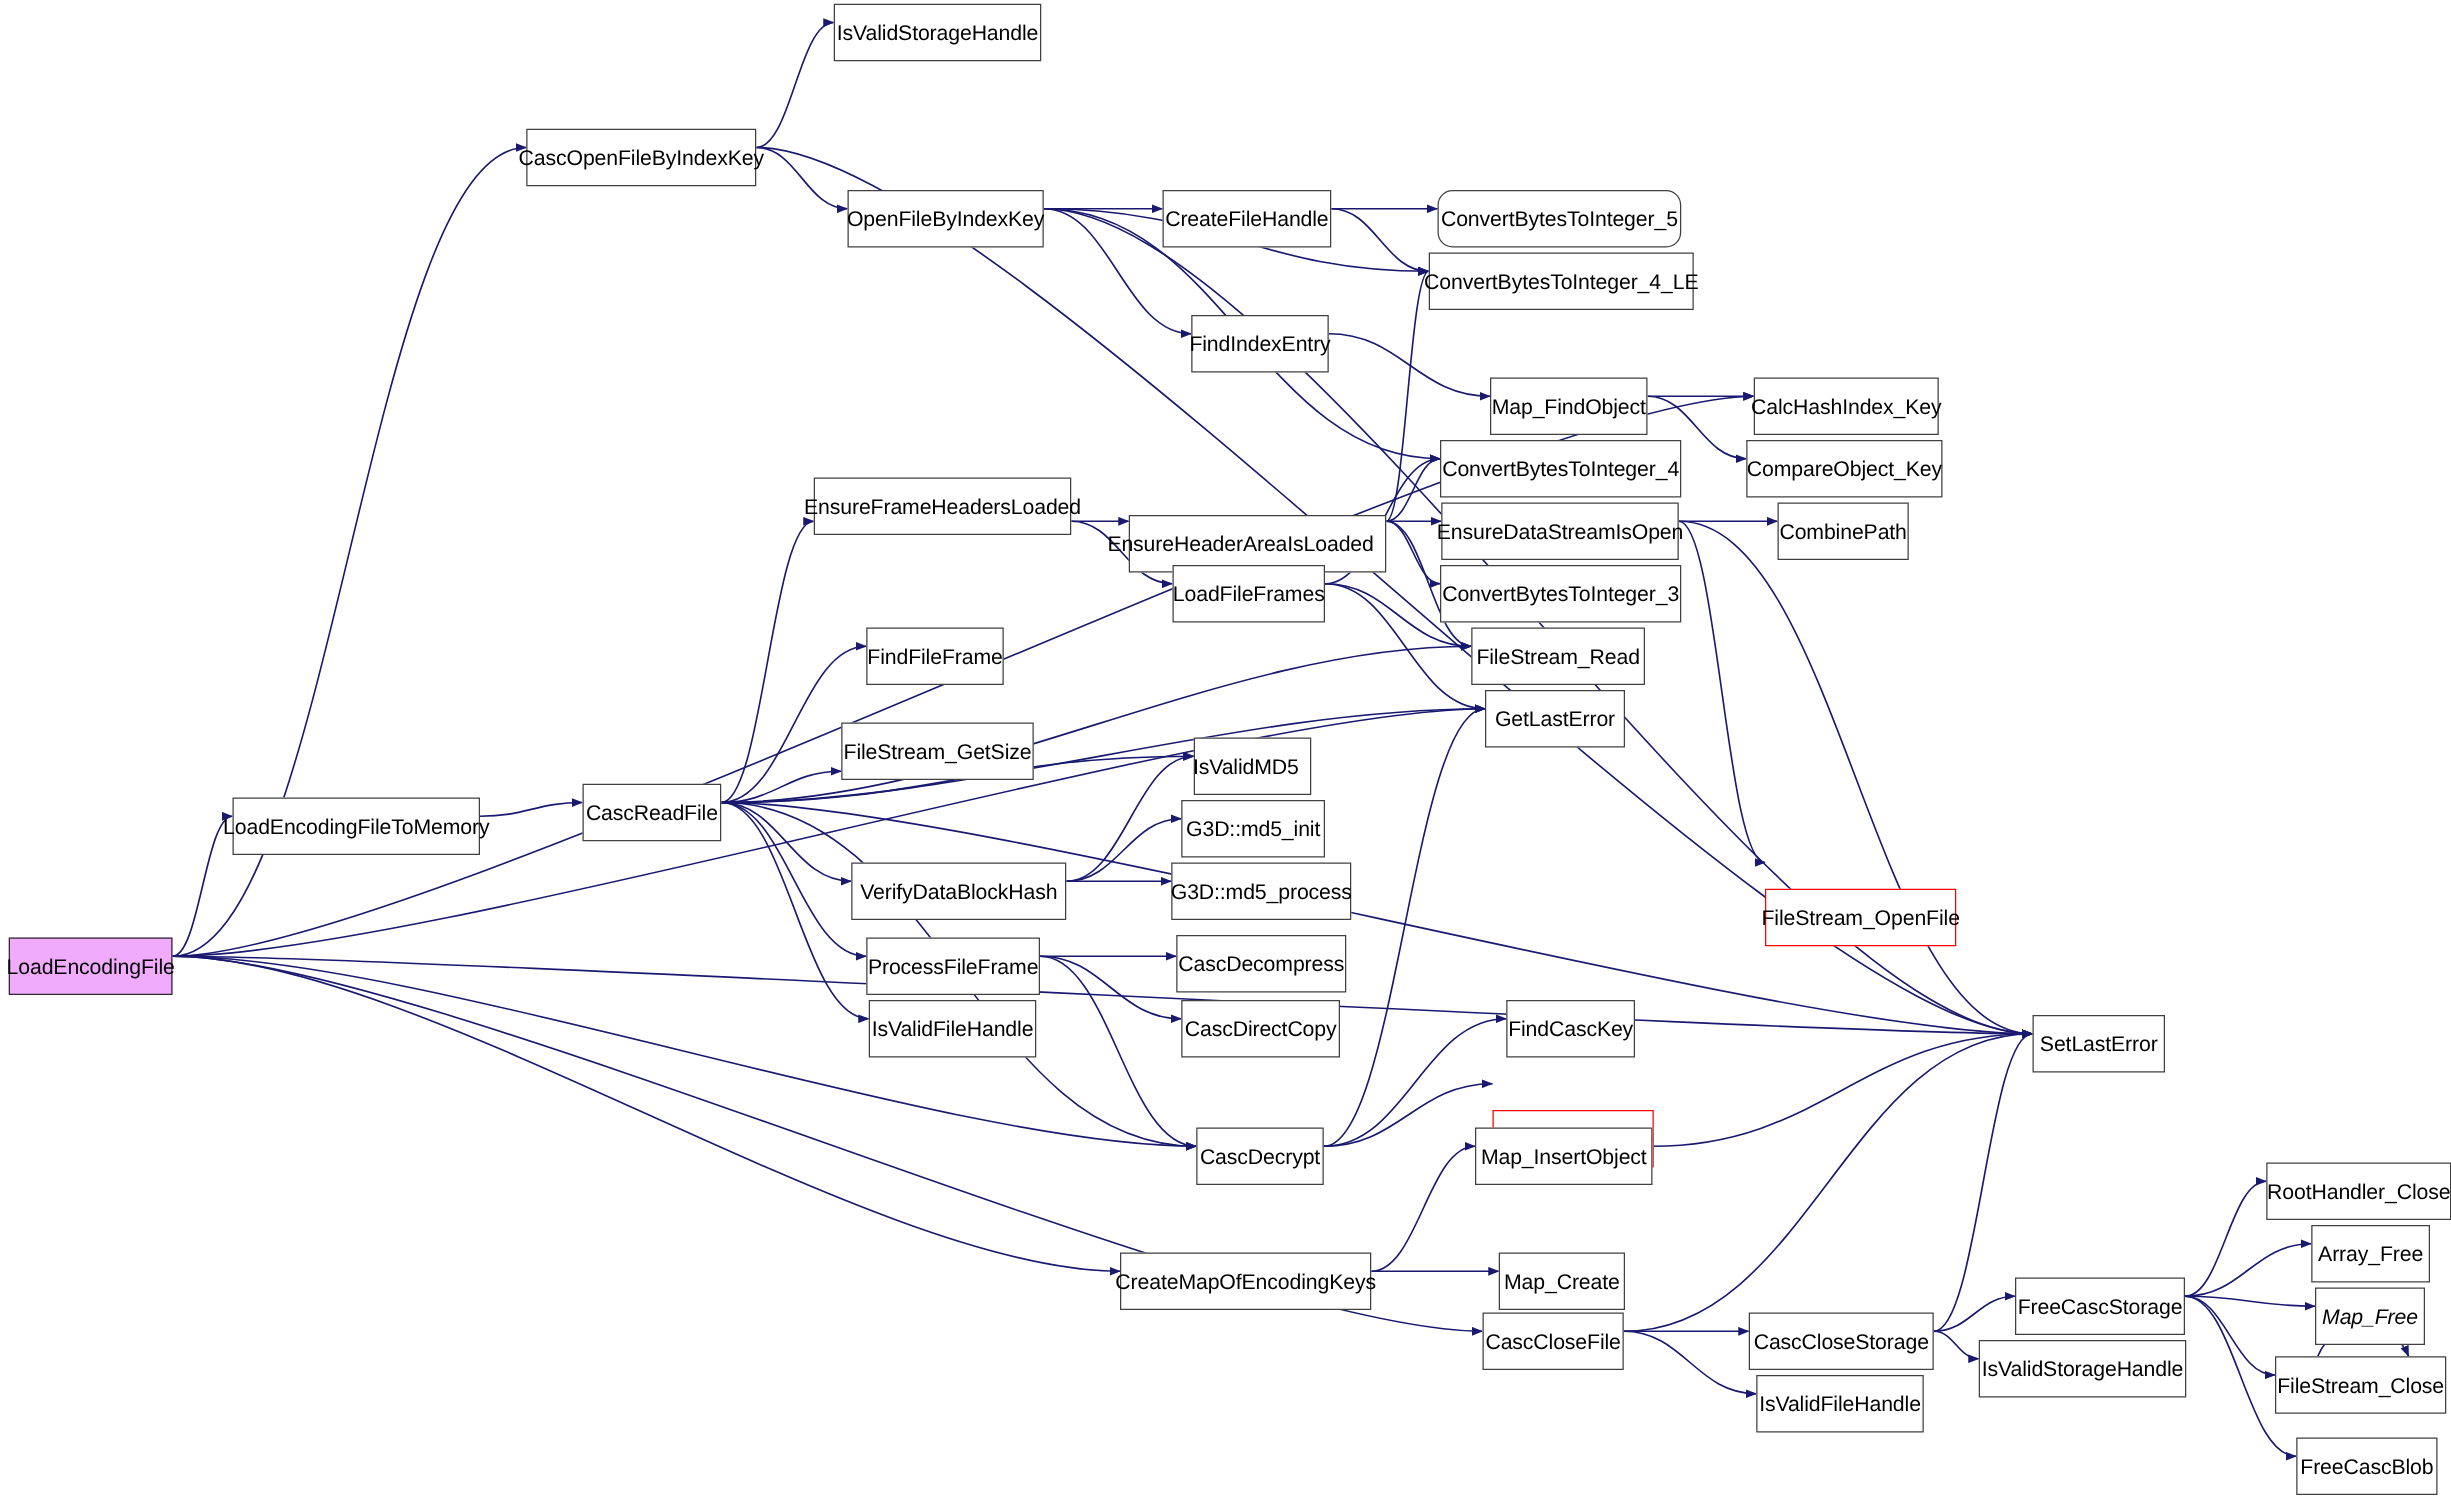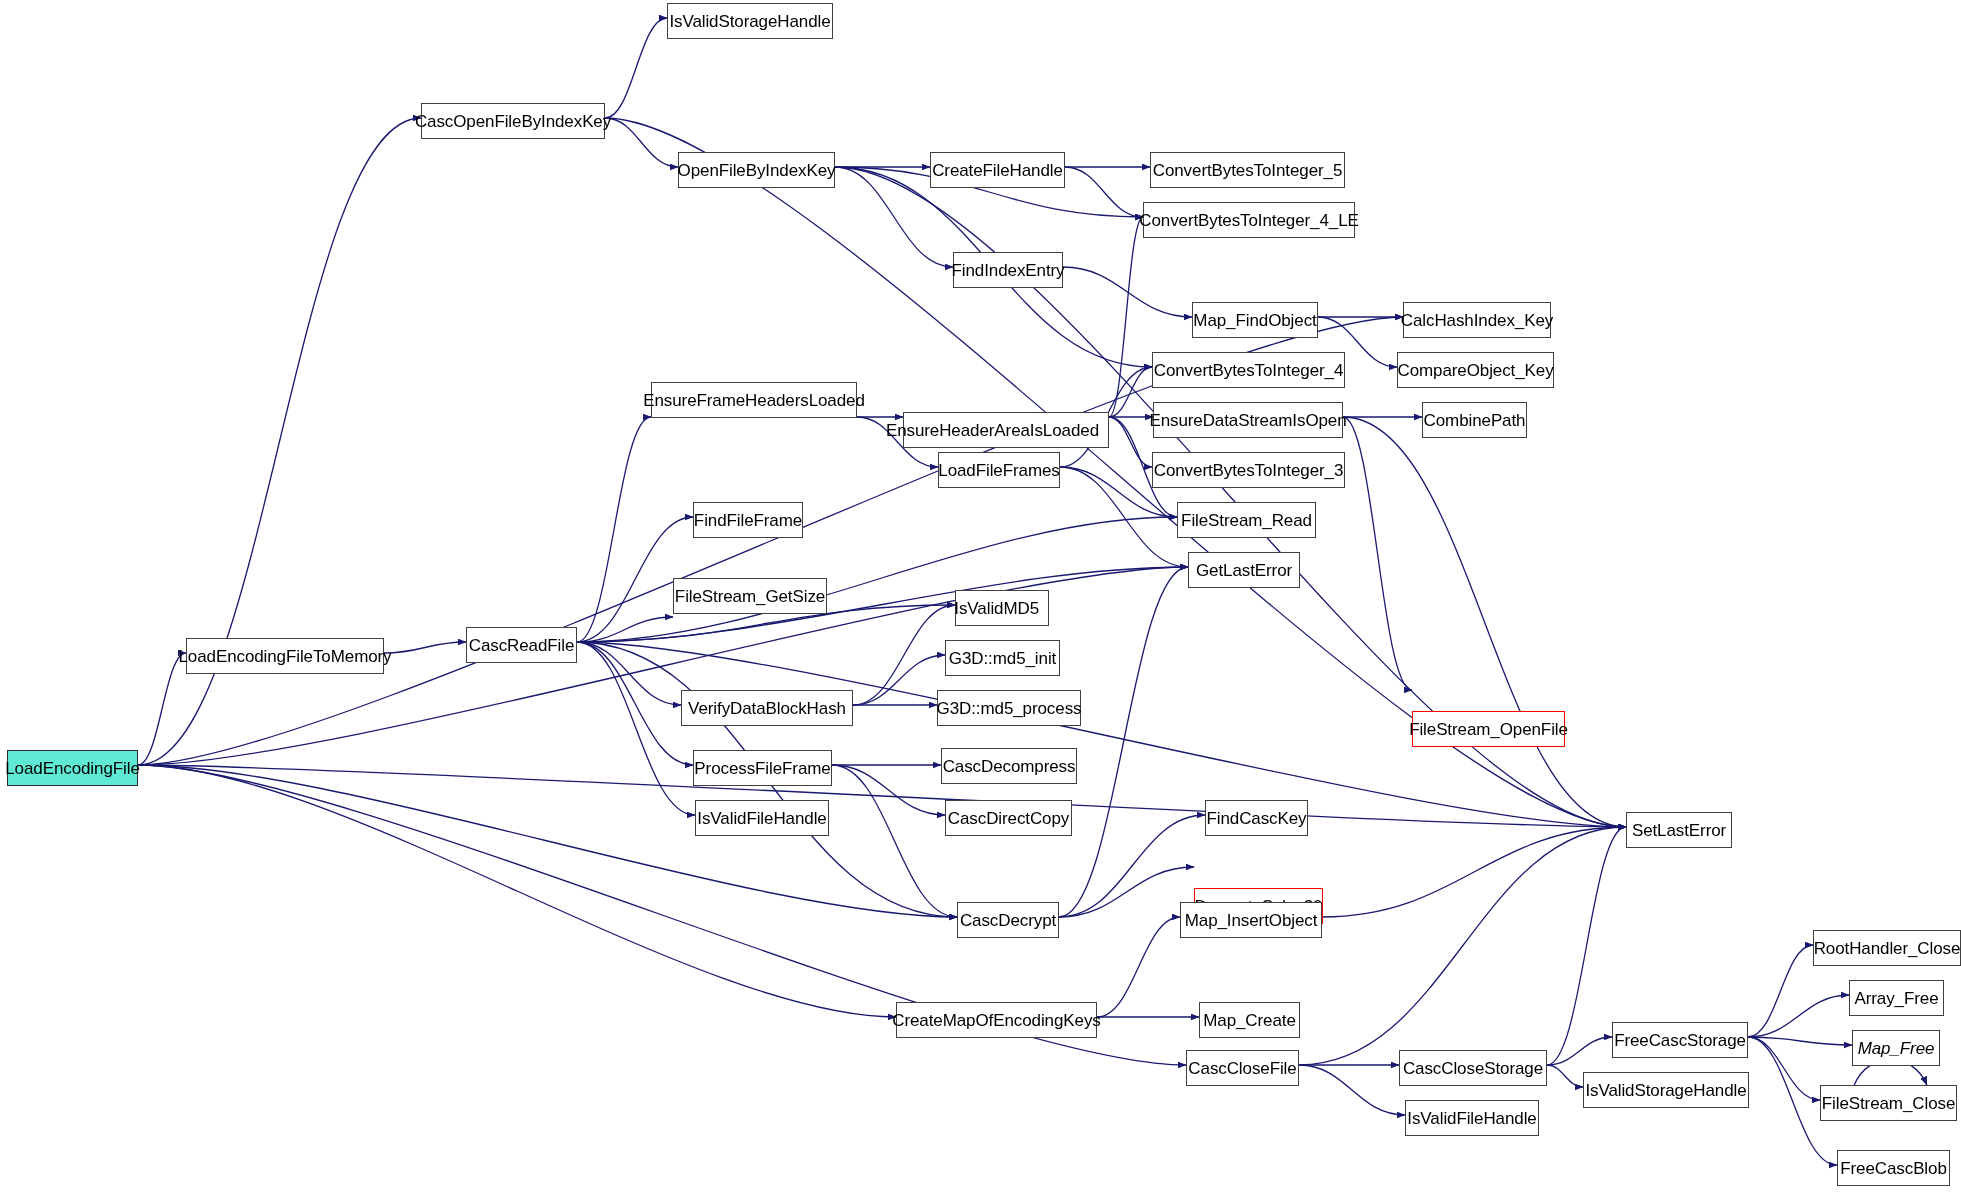--- a/index.html
+++ b/index.html
@@ -28,27 +28,27 @@
     box-sizing: border-box;
     display: flex;
     align-items: center;
     justify-content: center;
     background: #ffffff;
     border: 1px solid #404040;
     color: #000000;
     font-size: 17px;
     line-height: 1;
     white-space: nowrap;
-    height: 36px;
+    height: 46px;
     letter-spacing: -0.1px;
     padding: 0 9px;
     z-index: 5;
   }
   .graph-node.root-node {
-    background: #5eead4;
+    background: #f0abfc;
     border-color: #2b2b2b;
     text-align: right;
   }
   .graph-node.highlight-node {
     border-color: #ff0000;
     color: #000000;
     margin-top: 36px;
   }
   .node-label {
     display: block;
@@ -150,21 +150,21 @@
       </div>
       <div class="graph-node" style="left: 667px; top: 3px; width: 166px;">
         <span class="node-label">IsValidStorageHandle</span>
       </div>
       <div class="graph-node" style="left: 678px; top: 152px; width: 157px;">
         <span class="node-label">OpenFileByIndexKey</span>
       </div>
       <div class="graph-node" style="left: 930px; top: 152px; width: 135px;">
         <span class="node-label">CreateFileHandle</span>
       </div>
-      <div class="graph-node" style="left: 1150px; top: 152px; width: 195px;">
+      <div class="graph-node" style="left: 1150px; top: 152px; width: 195px; border-radius: 12px;">
         <span class="node-label">ConvertBytesToInteger_5</span>
       </div>
       <div class="graph-node" style="left: 1143px; top: 202px; width: 212px;">
         <span class="node-label">ConvertBytesToInteger_4_LE</span>
       </div>
       <div class="graph-node" style="left: 953px; top: 252px; width: 110px;">
         <span class="node-label">FindIndexEntry</span>
       </div>
       <div class="graph-node" style="left: 1192px; top: 302px; width: 126px;">
         <span class="node-label">Map_FindObject</span>

